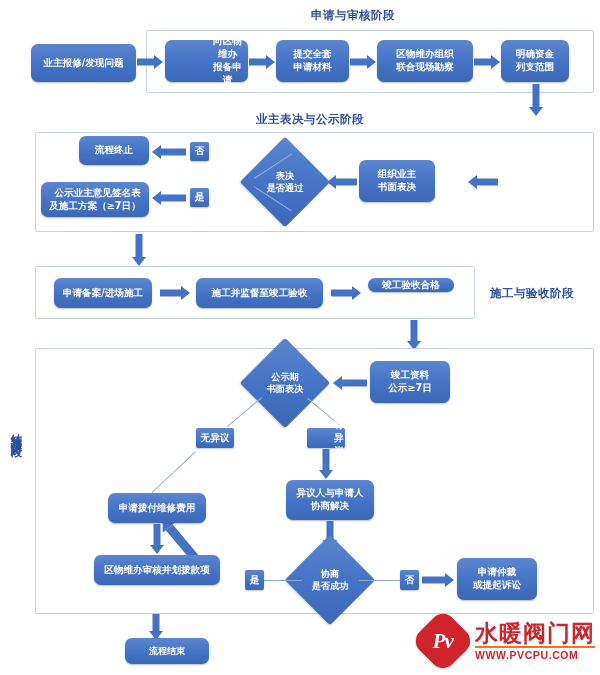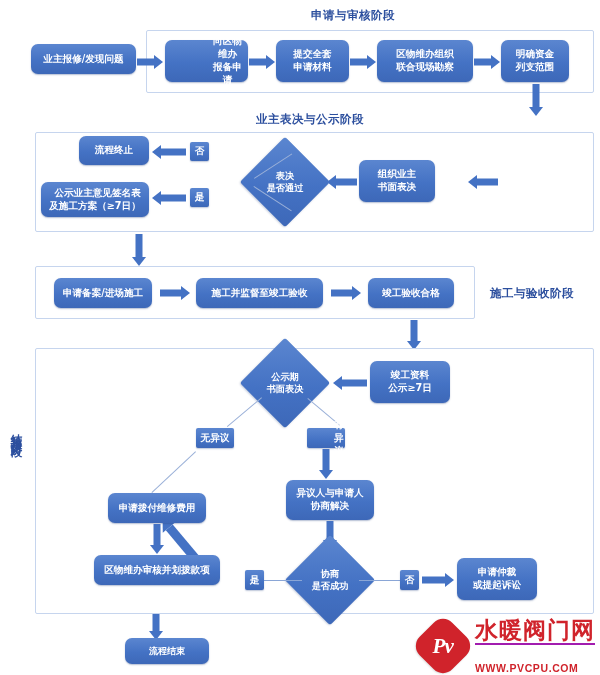--- a/index.html
+++ b/index.html
@@ -127,31 +127,31 @@
     box-shadow:0 1px 2px rgba(0,0,0,.15);
   }
   .logo-mark span{
     transform:rotate(-45deg);
     color:#fff;font-style:italic;font-weight:bold;font-size:21px;
     font-family:"Liberation Serif",serif;letter-spacing:-1px;
   }
   .logo-text{margin-left:9px;display:flex;flex-direction:column;}
   .logo-cn{color:#d0232b;font-weight:bold;font-size:23px;letter-spacing:1px;line-height:1.05;}
   .logo-url{color:#d0232b;font-weight:bold;font-size:10.5px;letter-spacing:.6px;
-    font-family:"Liberation Sans",sans-serif;border-top:2px solid #a21caf;margin-top:1px;padding-top:17px;}
+    font-family:"Liberation Sans",sans-serif;border-top:2px solid #f97316;margin-top:1px;padding-top:1px;}
 </style>
 </head>
 <body>
 
 <div class="canvas">
 
   <div class="stage-title" style="left:311px;top:8px;">申请与审核阶段</div>
   <div class="stage-box" style="left:146px;top:30px;width:448px;height:63px;"></div>
 
-  <div class="node" style="left:31px;top:44px;width:105px;height:30px;">业主报修/发现问题</div>
+  <div class="node" style="left:31px;top:44px;width:105px;height:38px;">业主报修/发现问题</div>
   <div class="arrow ar-r" style="left:137px;top:54px;width:26px;height:15px;">
     <div class="stem" style="width:19px;"></div>
       <div class="head"></div>
   </div>
 
   <div class="node" style="left:165px;top:40px;width:83px;height:42px;padding-left:46px;">向区物维办
 报备申请</div>
   <div class="arrow ar-r" style="left:249px;top:54px;width:26px;height:15px;">
     <div class="stem" style="width:19px;"></div>
       <div class="head"></div>
@@ -230,21 +230,21 @@
     <div class="stem" style="width:22px;"></div>
       <div class="head"></div>
   </div>
 
   <div class="node" style="left:196px;top:278px;width:127px;height:30px;">施工并监督至竣工验收</div>
   <div class="arrow ar-r" style="left:331px;top:285px;width:30px;height:15px;">
     <div class="stem" style="width:22px;"></div>
       <div class="head"></div>
   </div>
 
-  <div class="node" style="left:368px;top:278px;width:86px;height:30px;">竣工验收合格</div>
+  <div class="node" style="left:368px;top:278px;width:86px;height:14px;">竣工验收合格</div>
 
   <div class="arrow ar-d" style="left:406px;top:320px;width:16px;height:30px;">
     <div class="stem" style="height:22px;"></div>
       <div class="head"></div>
   </div>
 
   <div class="stage-box" style="left:35px;top:348px;width:559px;height:266px;"></div>
   <div class="stage-title vertical" style="left:10px;top:425px;">结算与拨付阶段</div>
 
   <div class="node" style="left:370px;top:361px;width:80px;height:42px;">竣工资料

